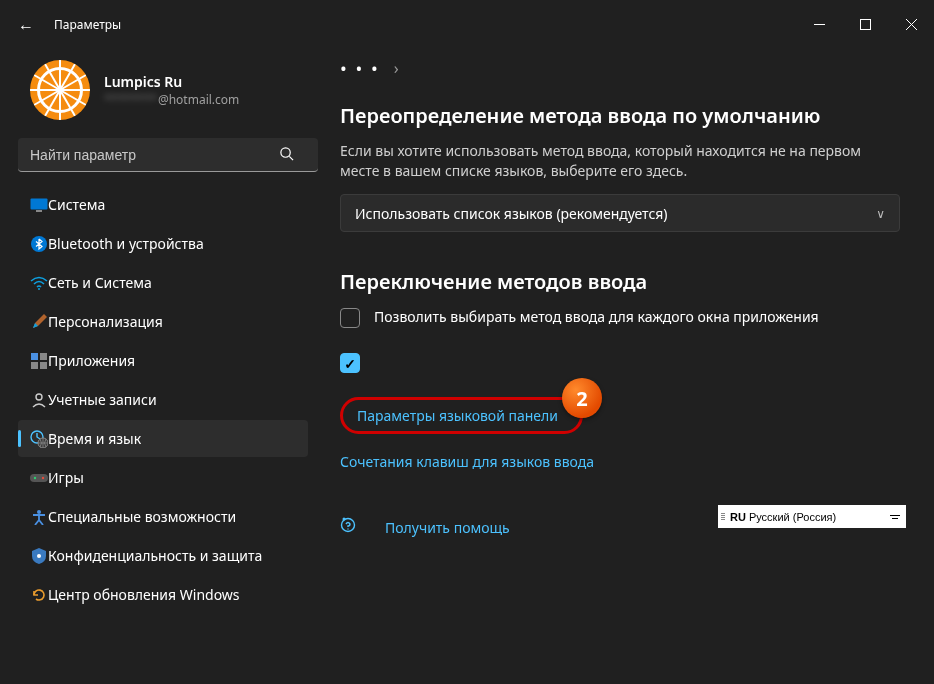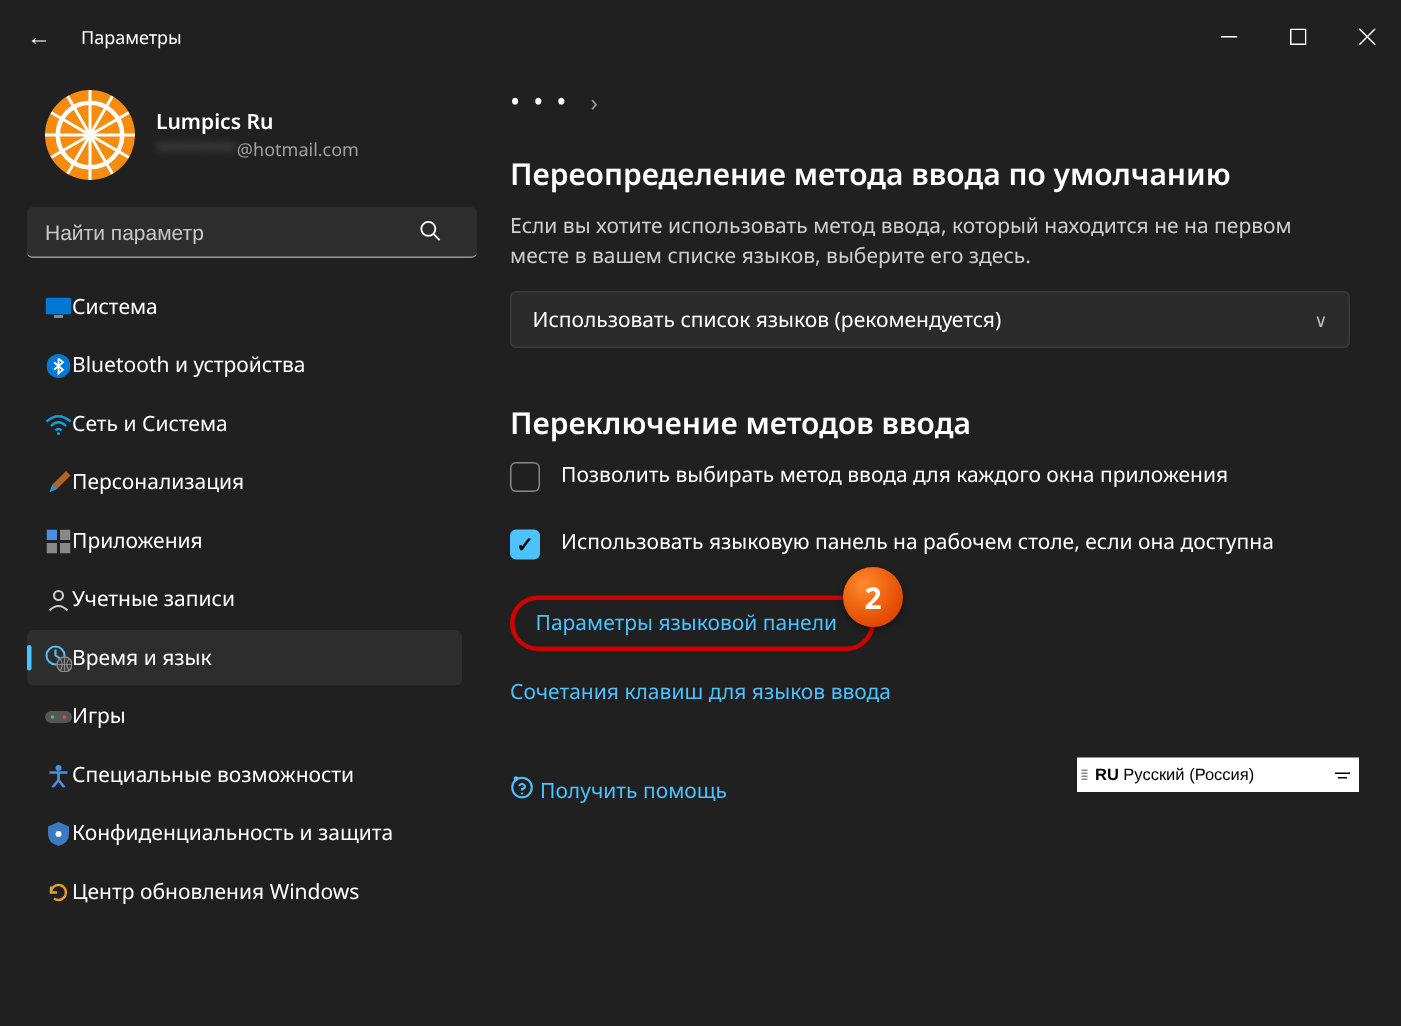--- a/index.html
+++ b/index.html
@@ -89,21 +89,21 @@
   .check-row { display: flex; align-items: flex-start; gap: 14px; margin-bottom: 24px; max-width: 540px; }
   .checkbox {
     width: 20px; height: 20px; border: 1px solid #888; border-radius: 4px;
     flex-shrink: 0; display: flex; align-items: center; justify-content: center;
     margin-top: 1px;
   }
   .checkbox.checked { background: #4cc2ff; border-color: #4cc2ff; }
   .checkbox.checked::after { content: '✓'; color: #000; font-size: 14px; font-weight: 700; }
   .check-label { font-size: 14px; line-height: 1.4; }
   .link { color: #4cc2ff; font-size: 14px; cursor: pointer; display: block; margin-bottom: 22px; }
-  .link-row { display: flex; align-items: center; gap: 4px; text-align: center; }
+  .link-row { display: flex; align-items: center; gap: 29px; text-align: center; }
   .help-icon { color: #4cc2ff; font-size: 15px; }
   
   .highlight-wrap {
     position: relative; display: inline-block;
     border: 3px solid #d00000; border-radius: 22px;
     padding: 6px 22px 6px 14px; margin-bottom: 18px;
   }
   .highlight-wrap .link { margin-bottom: 0; }
   .badge {
     position: absolute; top: -22px; right: -22px;
@@ -307,21 +307,20 @@
 
     <h2 class="section-heading">Переключение методов ввода</h2>
 
     <div class="check-row">
       <div class="checkbox"></div>
       <div class="check-label">Позволить выбирать метод ввода для каждого окна приложения</div>
     </div>
 
     <div class="check-row">
       <div class="checkbox checked"></div>
-      <div class="check-label">Использовать языковую панель на рабочем столе, если она доступна</div>
     </div>
 
     <div class="highlight-wrap">
       <span class="link">Параметры языковой панели</span>
       <div class="badge">2</div>
     </div>
 
     <span class="link" style="margin-bottom:46px;">Сочетания клавиш для языков ввода</span>
 
     <div class="link-row">

